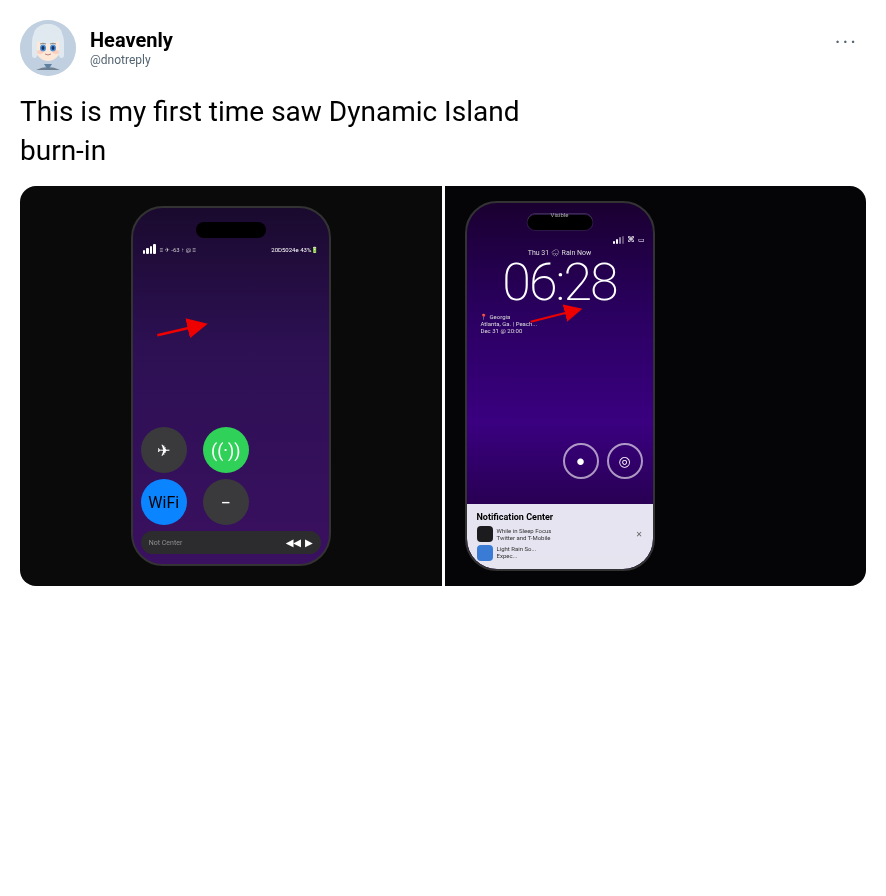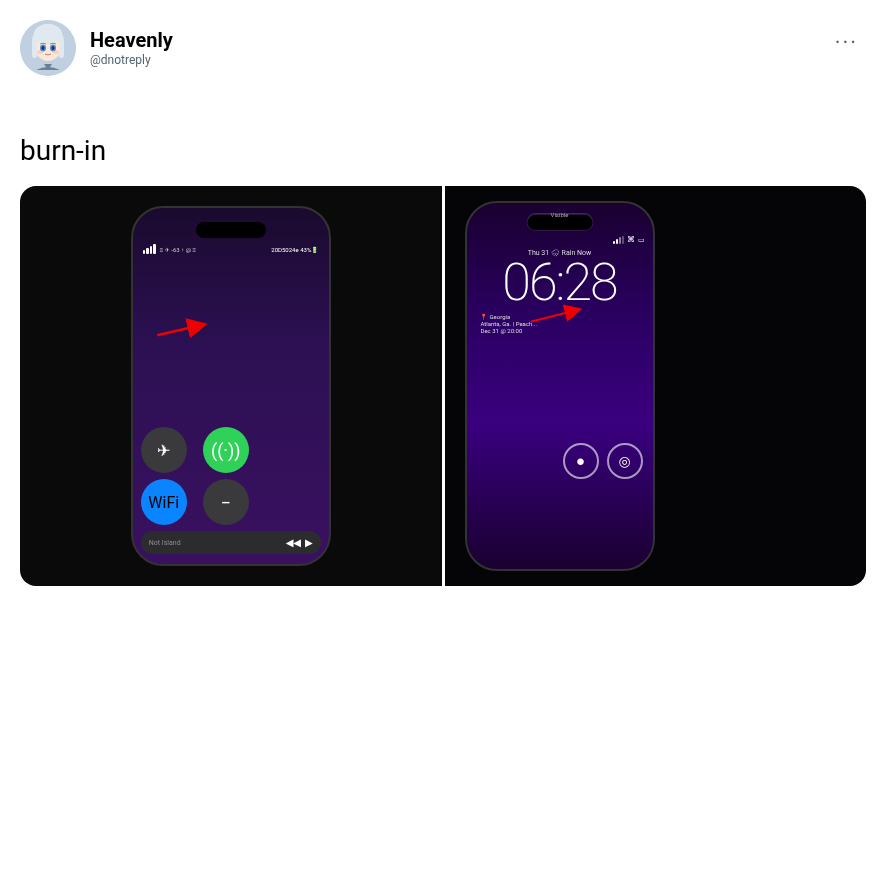--- a/index.html
+++ b/index.html
@@ -492,21 +492,21 @@
       </div>
       <div class="user-info">
         <span class="display-name">Heavenly</span>
         <span class="username">@dnotreply</span>
       </div>
     </div>
     <div class="more-btn">···</div>
   </div>
 
   <div class="tweet-text">
-    <br>
+    <span>This is my first time saw Dynamic Island</span><br>
     <span>burn-in</span>
   </div>
 
 
   <div class="images-grid">
 
     <div class="image-cell left-phone">
       <div class="phone-screen-left">
 
         <div class="dynamic-island-left"></div>
@@ -534,21 +534,21 @@
         <div class="control-center-left">
           <div class="cc-grid">
             <div class="cc-btn gray">✈</div>
             <div class="cc-btn green" style="font-size:18px;">((·))</div>
             <div style="width:46px;height:46px;"></div>
             <div class="cc-btn blue">WiFi</div>
             <div class="cc-btn dark" style="font-size:18px;">−</div>
             <div style="width:46px;height:46px;"></div>
           </div>
           <div class="cc-media">
-            <span class="not-playing">Not Island</span>
+            <span class="not-playing">Not Center</span>
             <div class="media-controls">
               <span>◀◀</span>
               <span>▶</span>
             </div>
           </div>
         </div>
       </div>
     </div>
 
     <div class="image-cell right-phone">
@@ -592,17 +592,35 @@
           <div>📍 Georgia</div>
           <div>Atlanta, Ga. | Peach...</div>
           <div>Dec 31 @ 20:00</div>
         </div>
 
         <div class="lock-icons">
           <div class="lock-circle-icon">⏺</div>
           <div class="lock-circle-icon">◎</div>
         </div>
 
+        <div class="notification-panel">
+          <div class="notif-title">Notification Center</div>
+          <div class="notif-item">
+            <div class="notif-icon"></div>
+            <div class="notif-text">
+              <div>While in Sleep Focus</div>
+              <div>Twitter and T-Mobile</div>
+            </div>
+            <div class="notif-close">✕</div>
+          </div>
+          <div class="notif-item2">
+            <div class="notif-icon2"></div>
+            <div class="notif-text">
+              <div>Light Rain So...</div>
+              <div>Expec...</div>
+            </div>
+          </div>
+        </div>
       </div>
     </div>
 
   </div>
 </div>
 
 </body></html>

